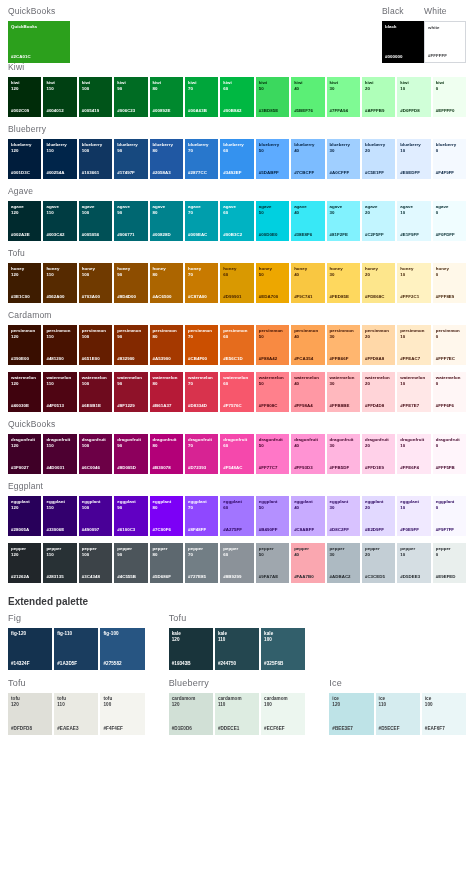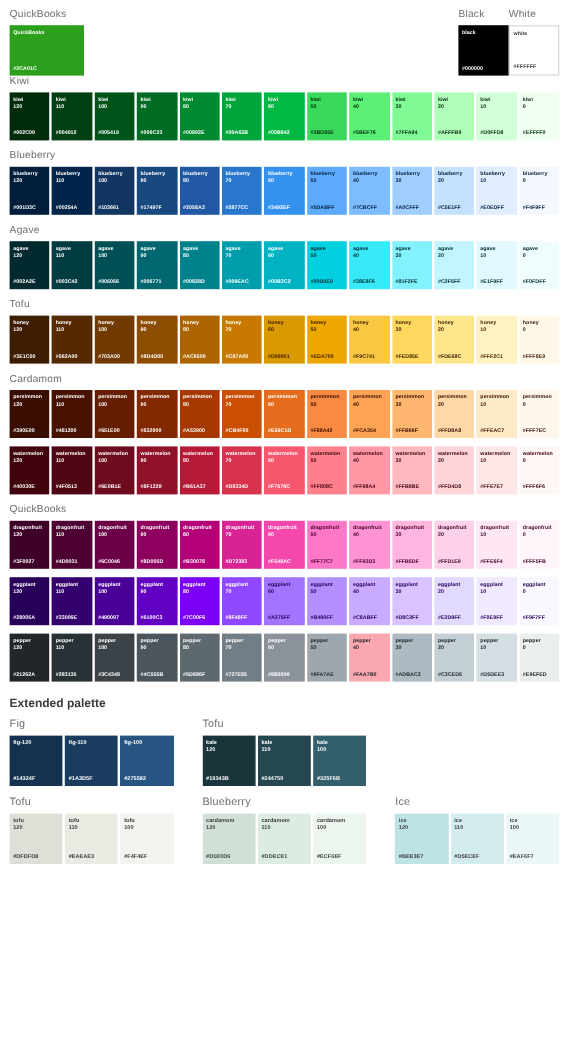--- a/index.html
+++ b/index.html
@@ -654,20 +654,21 @@
             <div class="sw-hex">#FFE6F4</div>
           </div>
           <div class="swatch" style="background: rgb(255, 245, 251); color: rgb(63, 0, 39);">
             <div class="sw-name">dragonfruit
 0</div>
             <div class="sw-hex">#FFF5FB</div>
           </div>
         </div>
       </div>
       <div class="ramp-block">
+        <div class="ramp-title">Eggplant</div>
         <div class="ramp">
           <div class="swatch" style="background: rgb(40, 0, 90); color: rgb(255, 255, 255);">
             <div class="sw-name">eggplant
 120</div>
             <div class="sw-hex">#28005A</div>
           </div>
           <div class="swatch" style="background: rgb(51, 0, 110); color: rgb(255, 255, 255);">
             <div class="sw-name">eggplant
 110</div>
             <div class="sw-hex">#33006E</div>

